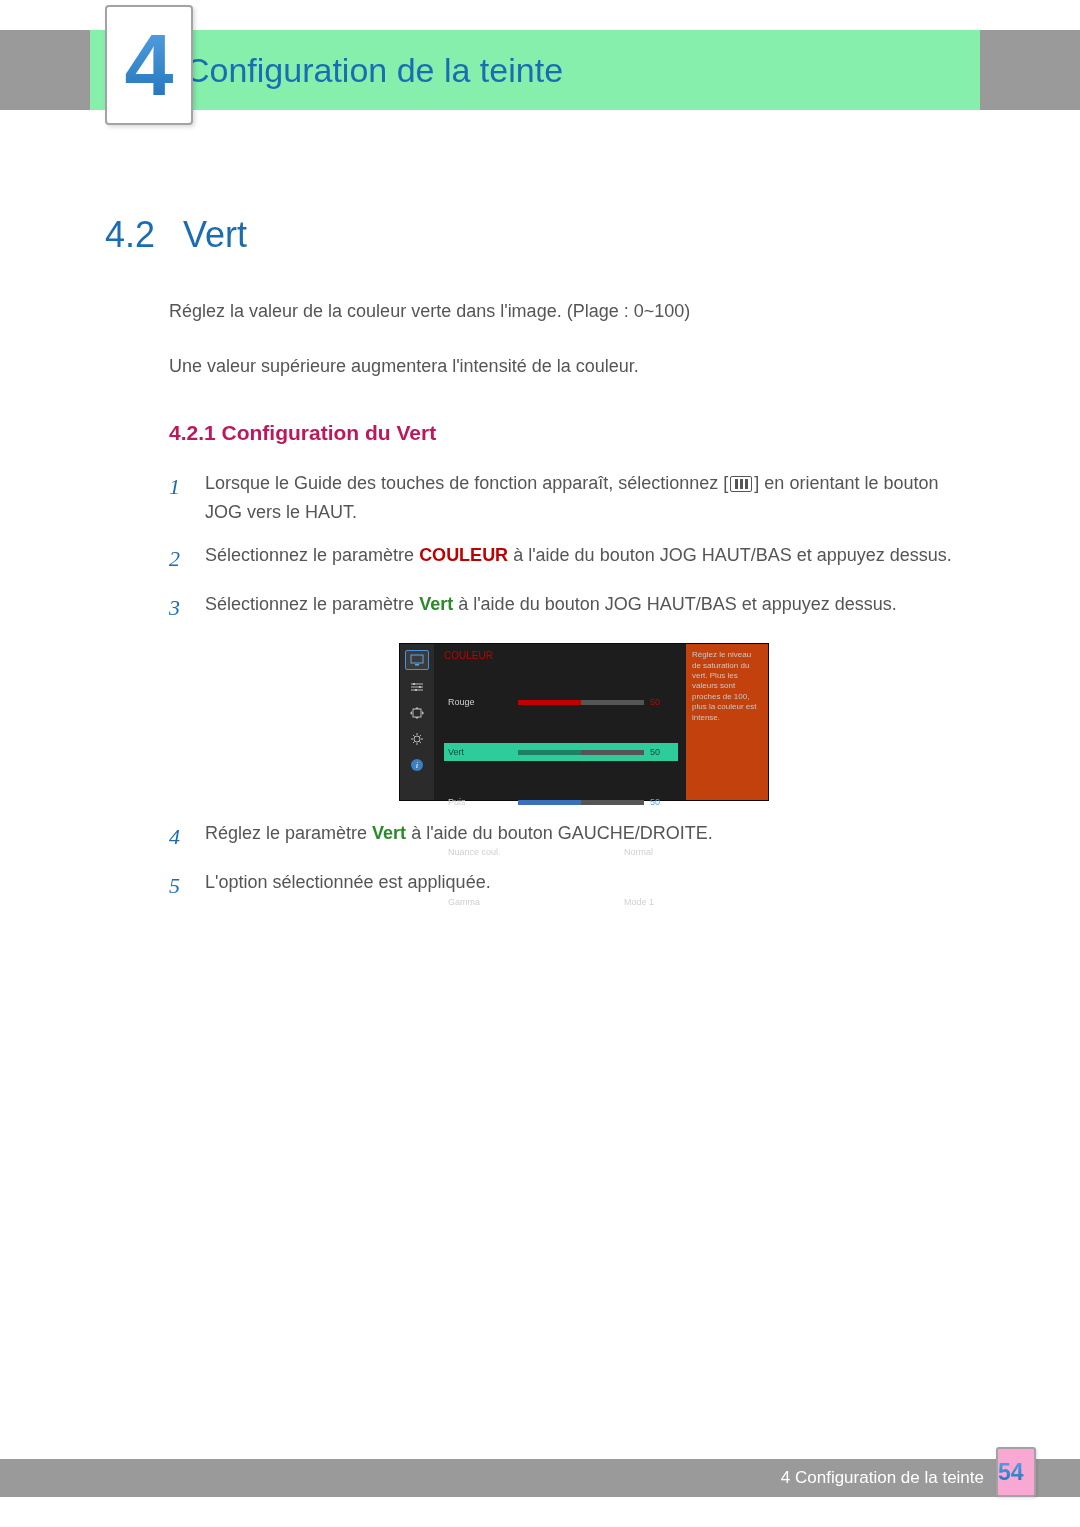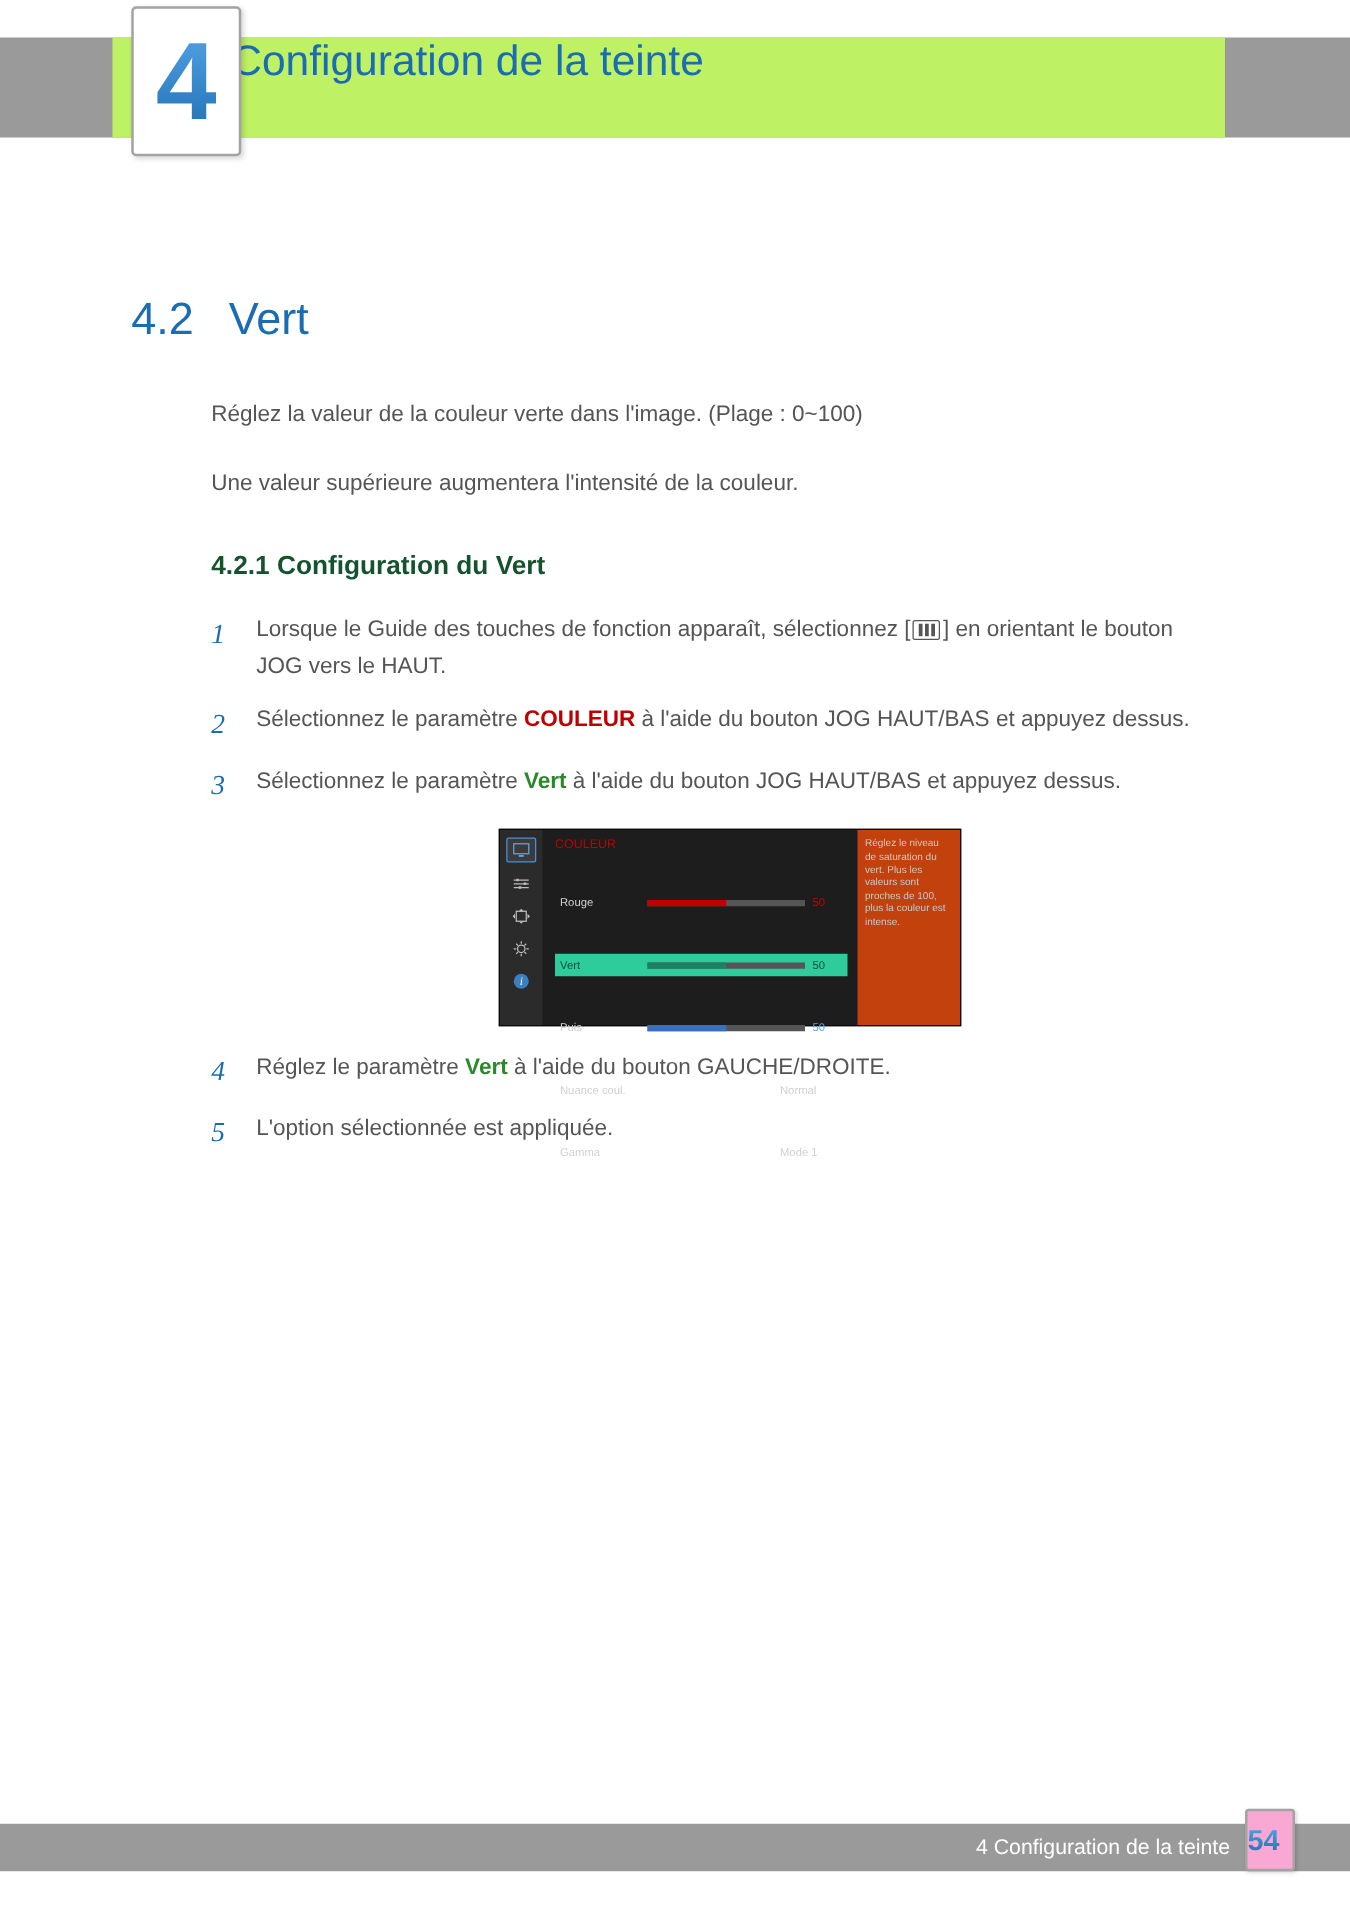--- a/index.html
+++ b/index.html
@@ -15,26 +15,26 @@
     position: absolute;
     top: 30px;
     left: 0;
     width: 100%;
     height: 80px;
     background: #999a99;
     display: flex;
     align-items: center;
   }
   .header-bar-inner {
-    background: #bef264;
+    background: #86efac;
     height: 80px;
     margin-left: 90px;
     width: 890px;
     display: flex;
-    align-items: flex-start;
+    align-items: center;
     padding-left: 95px;
   }
   .chapter-badge {
     position: absolute;
     left: 105px;
     top: 5px;
     width: 88px;
     height: 120px;
     background: #fff;
     border: 2px solid #a3a3a3;
@@ -53,21 +53,21 @@
     -webkit-text-fill-color: transparent;
     background-clip: text;
   }
   .chapter-title {
     font-size: 34px;
     color: #1a6cb3;
     font-weight: normal;
   }
   .content {
     position: absolute;
-    top: 234px;
+    top: 214px;
     left: 105px;
     width: 850px;
   }
   .section-head {
     display: flex;
     align-items: baseline;
     gap: 28px;
     margin-bottom: 40px;
   }
   .section-num {
@@ -83,21 +83,21 @@
   .intro-para {
     padding-left: 64px;
     font-size: 18px;
     color: #555;
     line-height: 1.7;
     margin-bottom: 24px;
   }
   .subsection-head {
     padding-left: 64px;
     font-size: 21px;
-    color: #14532d;
+    color: #be185d;
     font-weight: bold;
     margin-top: 40px;
     margin-bottom: 24px;
   }
   .steps {
     padding-left: 64px;
   }
   .step {
     display: flex;
     gap: 18px;

